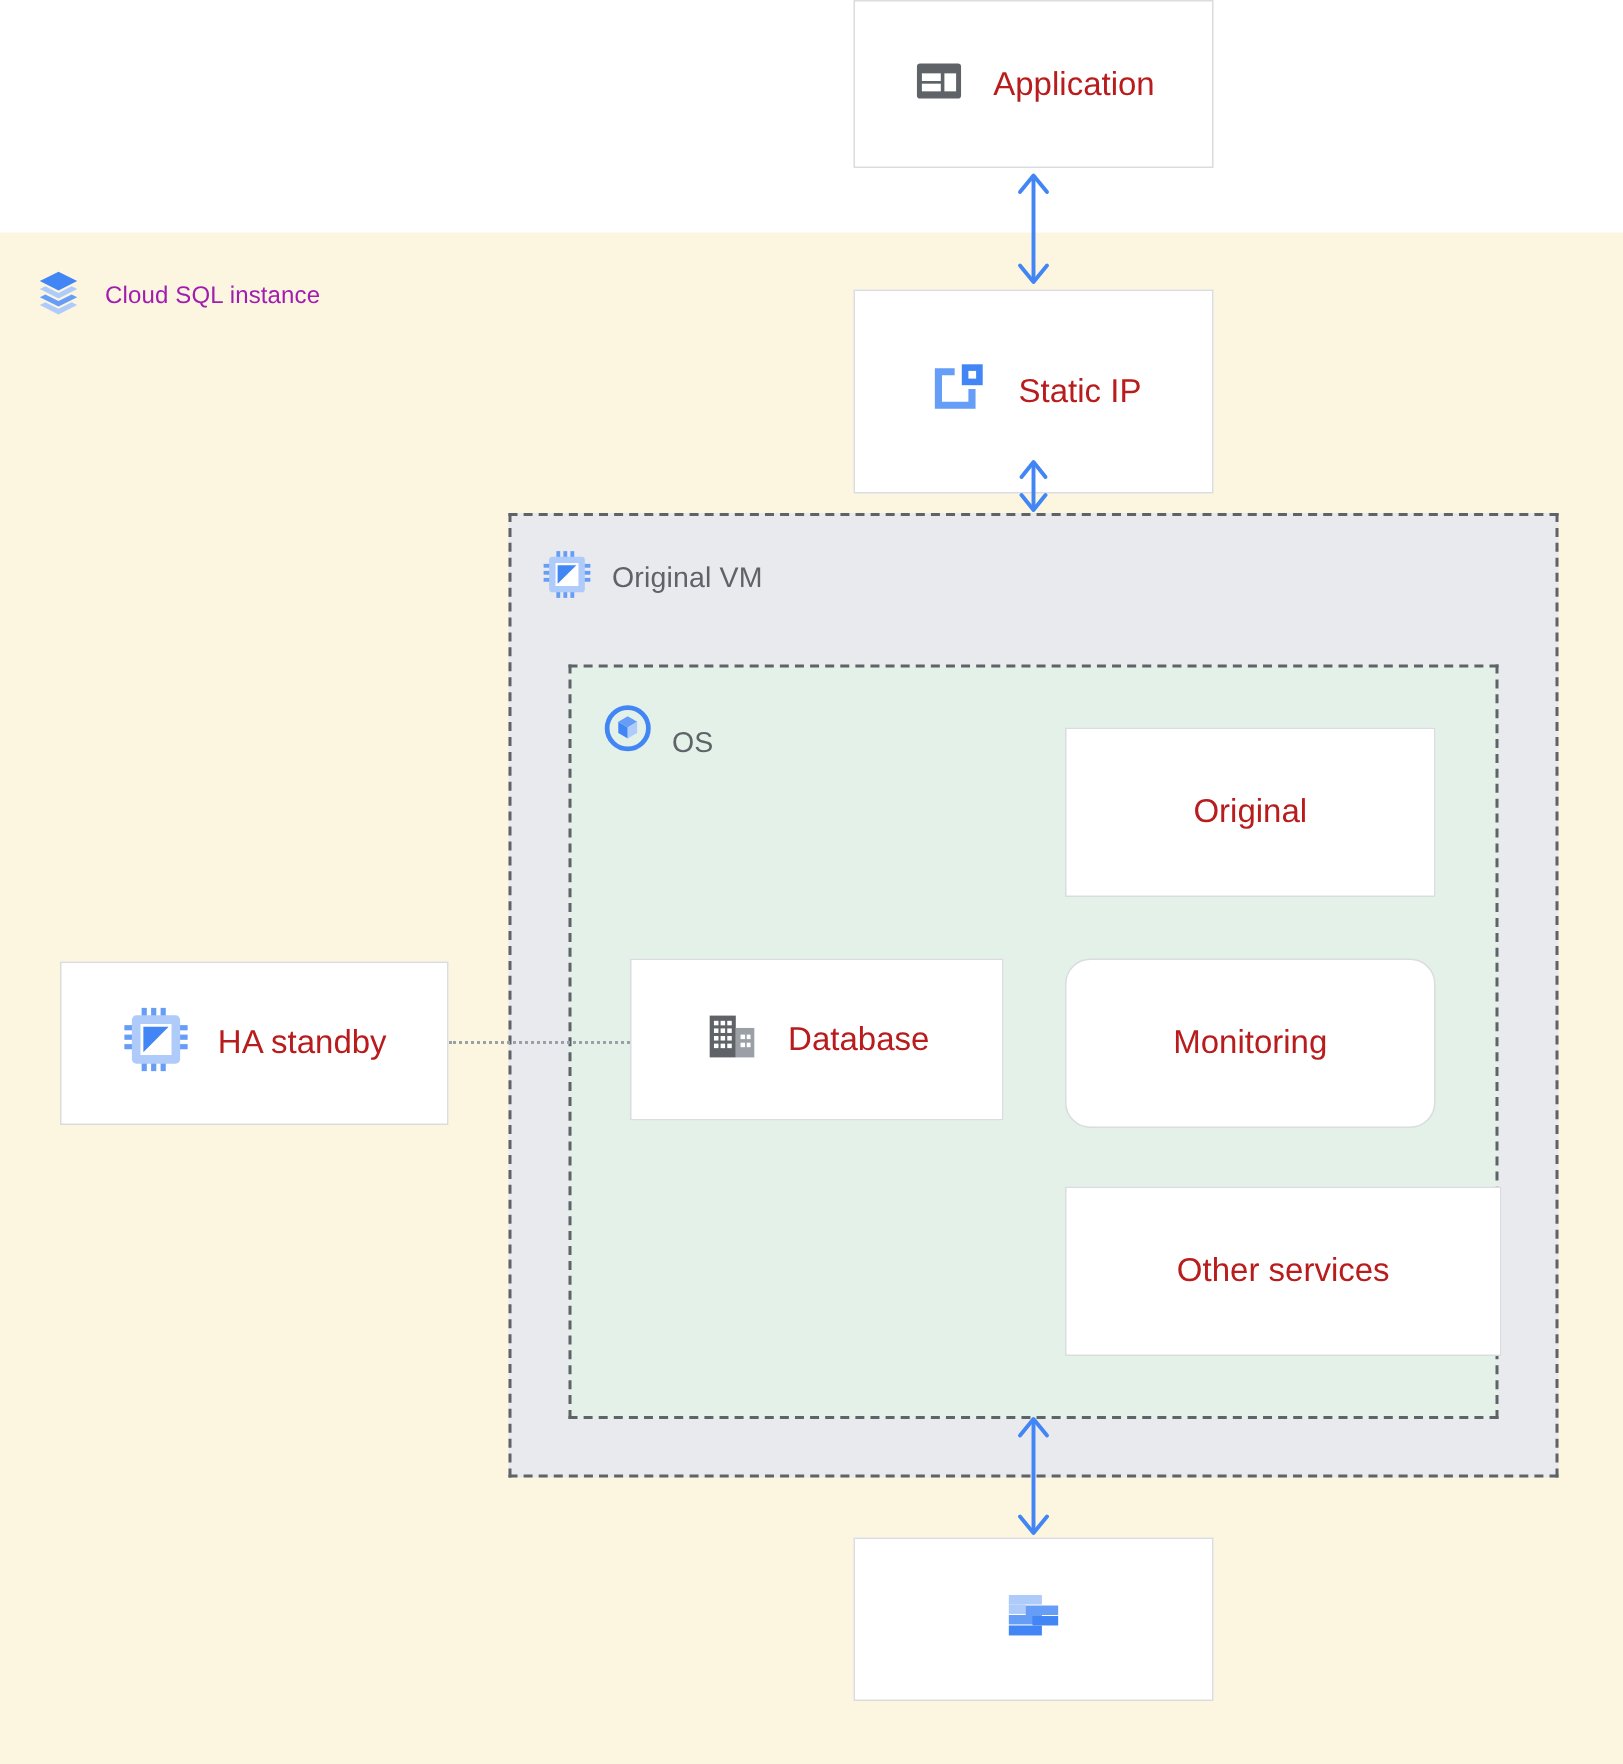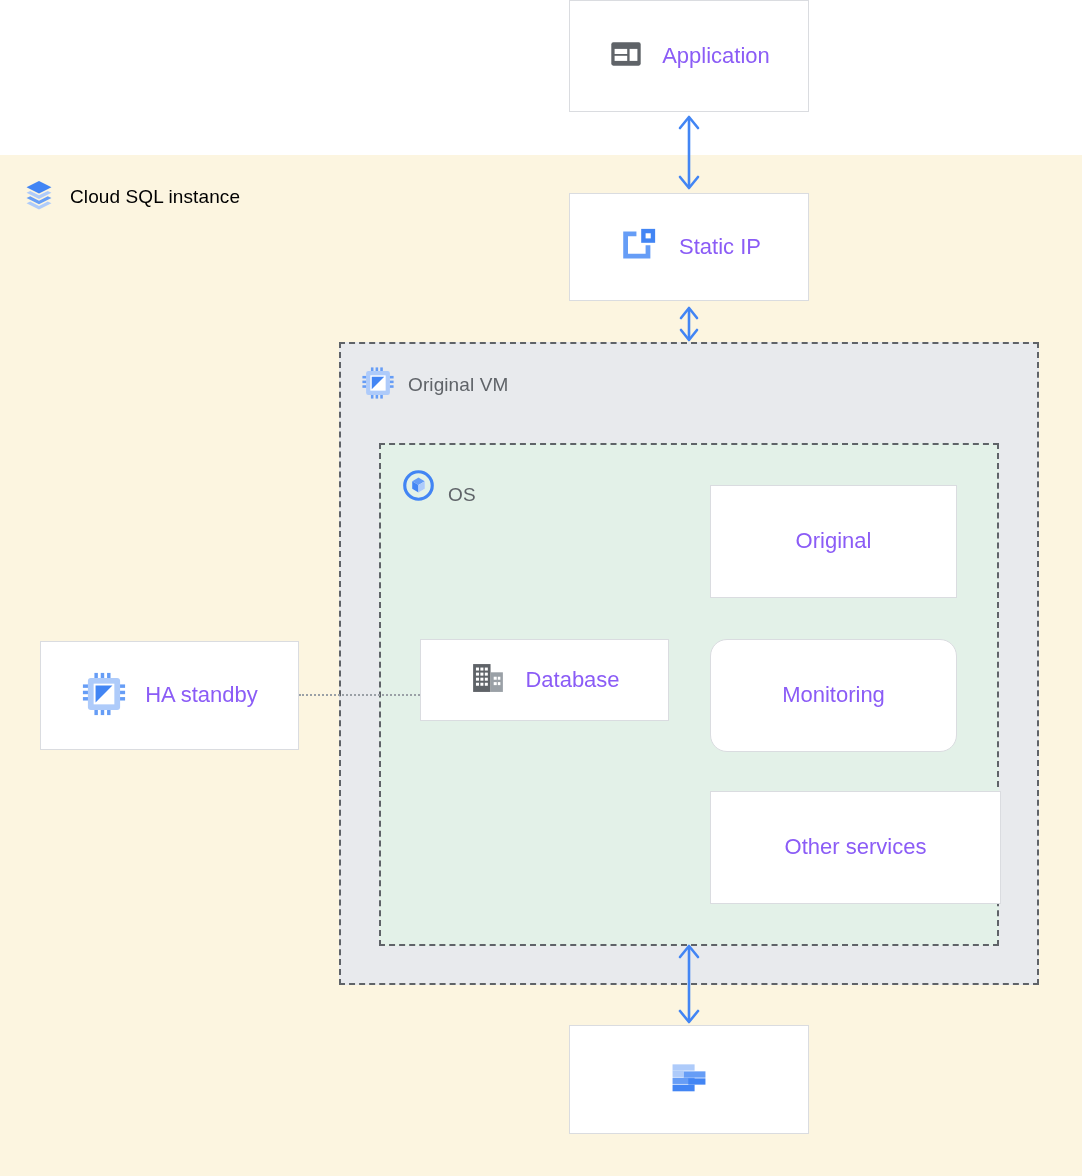--- a/index.html
+++ b/index.html
@@ -25,22 +25,22 @@
 
   .region-label {
     position: absolute;
     left: 22px;
     top: 178px;
     display: flex;
     align-items: center;
     gap: 14px;
   }
   .region-label .label-text {
-    font-size: 19px;
-    color: #000000;
+    font-size: 16px;
+    color: #a21caf;
     letter-spacing: 0.1px;
   }
 
   
   .vm-container {
     position: absolute;
     left: 339px;
     top: 342px;
     width: 700px;
     height: 643px;
@@ -90,28 +90,28 @@
     position: absolute;
     background: #ffffff;
     border: 1px solid #dadce0;
     display: flex;
     align-items: center;
     justify-content: center;
     gap: 18px;
   }
   .node .node-text {
     font-size: 22px;
-    color: #8b5cf6;
+    color: #b91c1c;
     line-height: 1.28;
   }
 
   .node-application { left: 569px; top: 0px;    width: 240px; height: 112px; }
-  .node-staticip    { left: 569px; top: 193px;  width: 240px; height: 108px; }
+  .node-staticip    { left: 569px; top: 193px;  width: 240px; height: 136px; }
   .node-hastandby   { left: 40px;  top: 641px;  width: 259px; height: 109px; }
-  .node-database    { left: 420px; top: 639px;  width: 249px; height: 82px; }
+  .node-database    { left: 420px; top: 639px;  width: 249px; height: 108px; }
   .node-logging     { left: 710px; top: 485px;  width: 247px; height: 113px;
                       justify-content: center; }
   .node-monitoring  { left: 710px; top: 639px;  width: 247px; height: 113px; border-radius: 17px; }
   .node-otherserv   { left: 710px; top: 791px;  width: 291px; height: 113px; }
   .node-pdisk       { left: 569px; top: 1025px; width: 240px; height: 109px;
                       gap: 22px; }
   .node-pdisk .node-text { text-align: left; }
 
   
   .arrow { position: absolute; }

